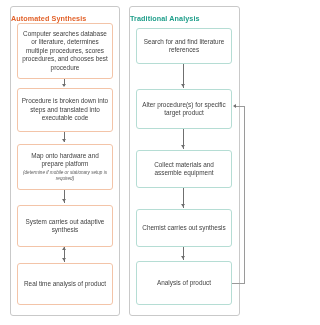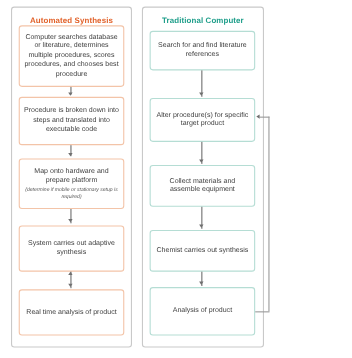--- a/index.html
+++ b/index.html
@@ -30,21 +30,21 @@
     box-sizing: border-box;
   }
   #panel-automated { left: 10px;  width: 110px; }
   #panel-traditional { left: 129px; width: 111px; }
 
   .panel-title {
     position: absolute;
     left: 0;
     right: 0;
     top: 7px;
-    text-align: center;
+    text-align: left;
     font-size: 7.2px;
     font-weight: bold;
     letter-spacing: 0.1px;
   }
   #title-automated  { color: #e2622a; }
   #title-traditional{ color: #1e9e8a; }
 
   
   .node {
     position: absolute;
@@ -142,21 +142,21 @@
 
   <div class="vline" style="left:64px; top:247px; height:15px;"></div>
   <div class="arrow-up" style="left:62px; top:247px;"></div>
   <div class="arrow-down" style="left:62px; top:258px;"></div>
 
   <div class="node auto" style="left:17px; top:263px; width:96px; height:42px;">
     <span>Real time analysis of product</span>
   </div>
 
   <div class="panel" id="panel-traditional">
-    <div class="panel-title" id="title-traditional">Traditional Computer</div>
+    <div class="panel-title" id="title-traditional">Traditional Analysis</div>
   </div>
 
   <div class="node trad" style="left:136px; top:28px; width:96px; height:36px;">
     <span>Search for and find literature references</span>
   </div>
 
   <div class="vline" style="left:183px; top:64px; height:24px;"></div>
   <div class="arrow-down" style="left:181px; top:84px;"></div>
 
   <div class="node trad" style="left:136px; top:89px; width:96px; height:40px;">

